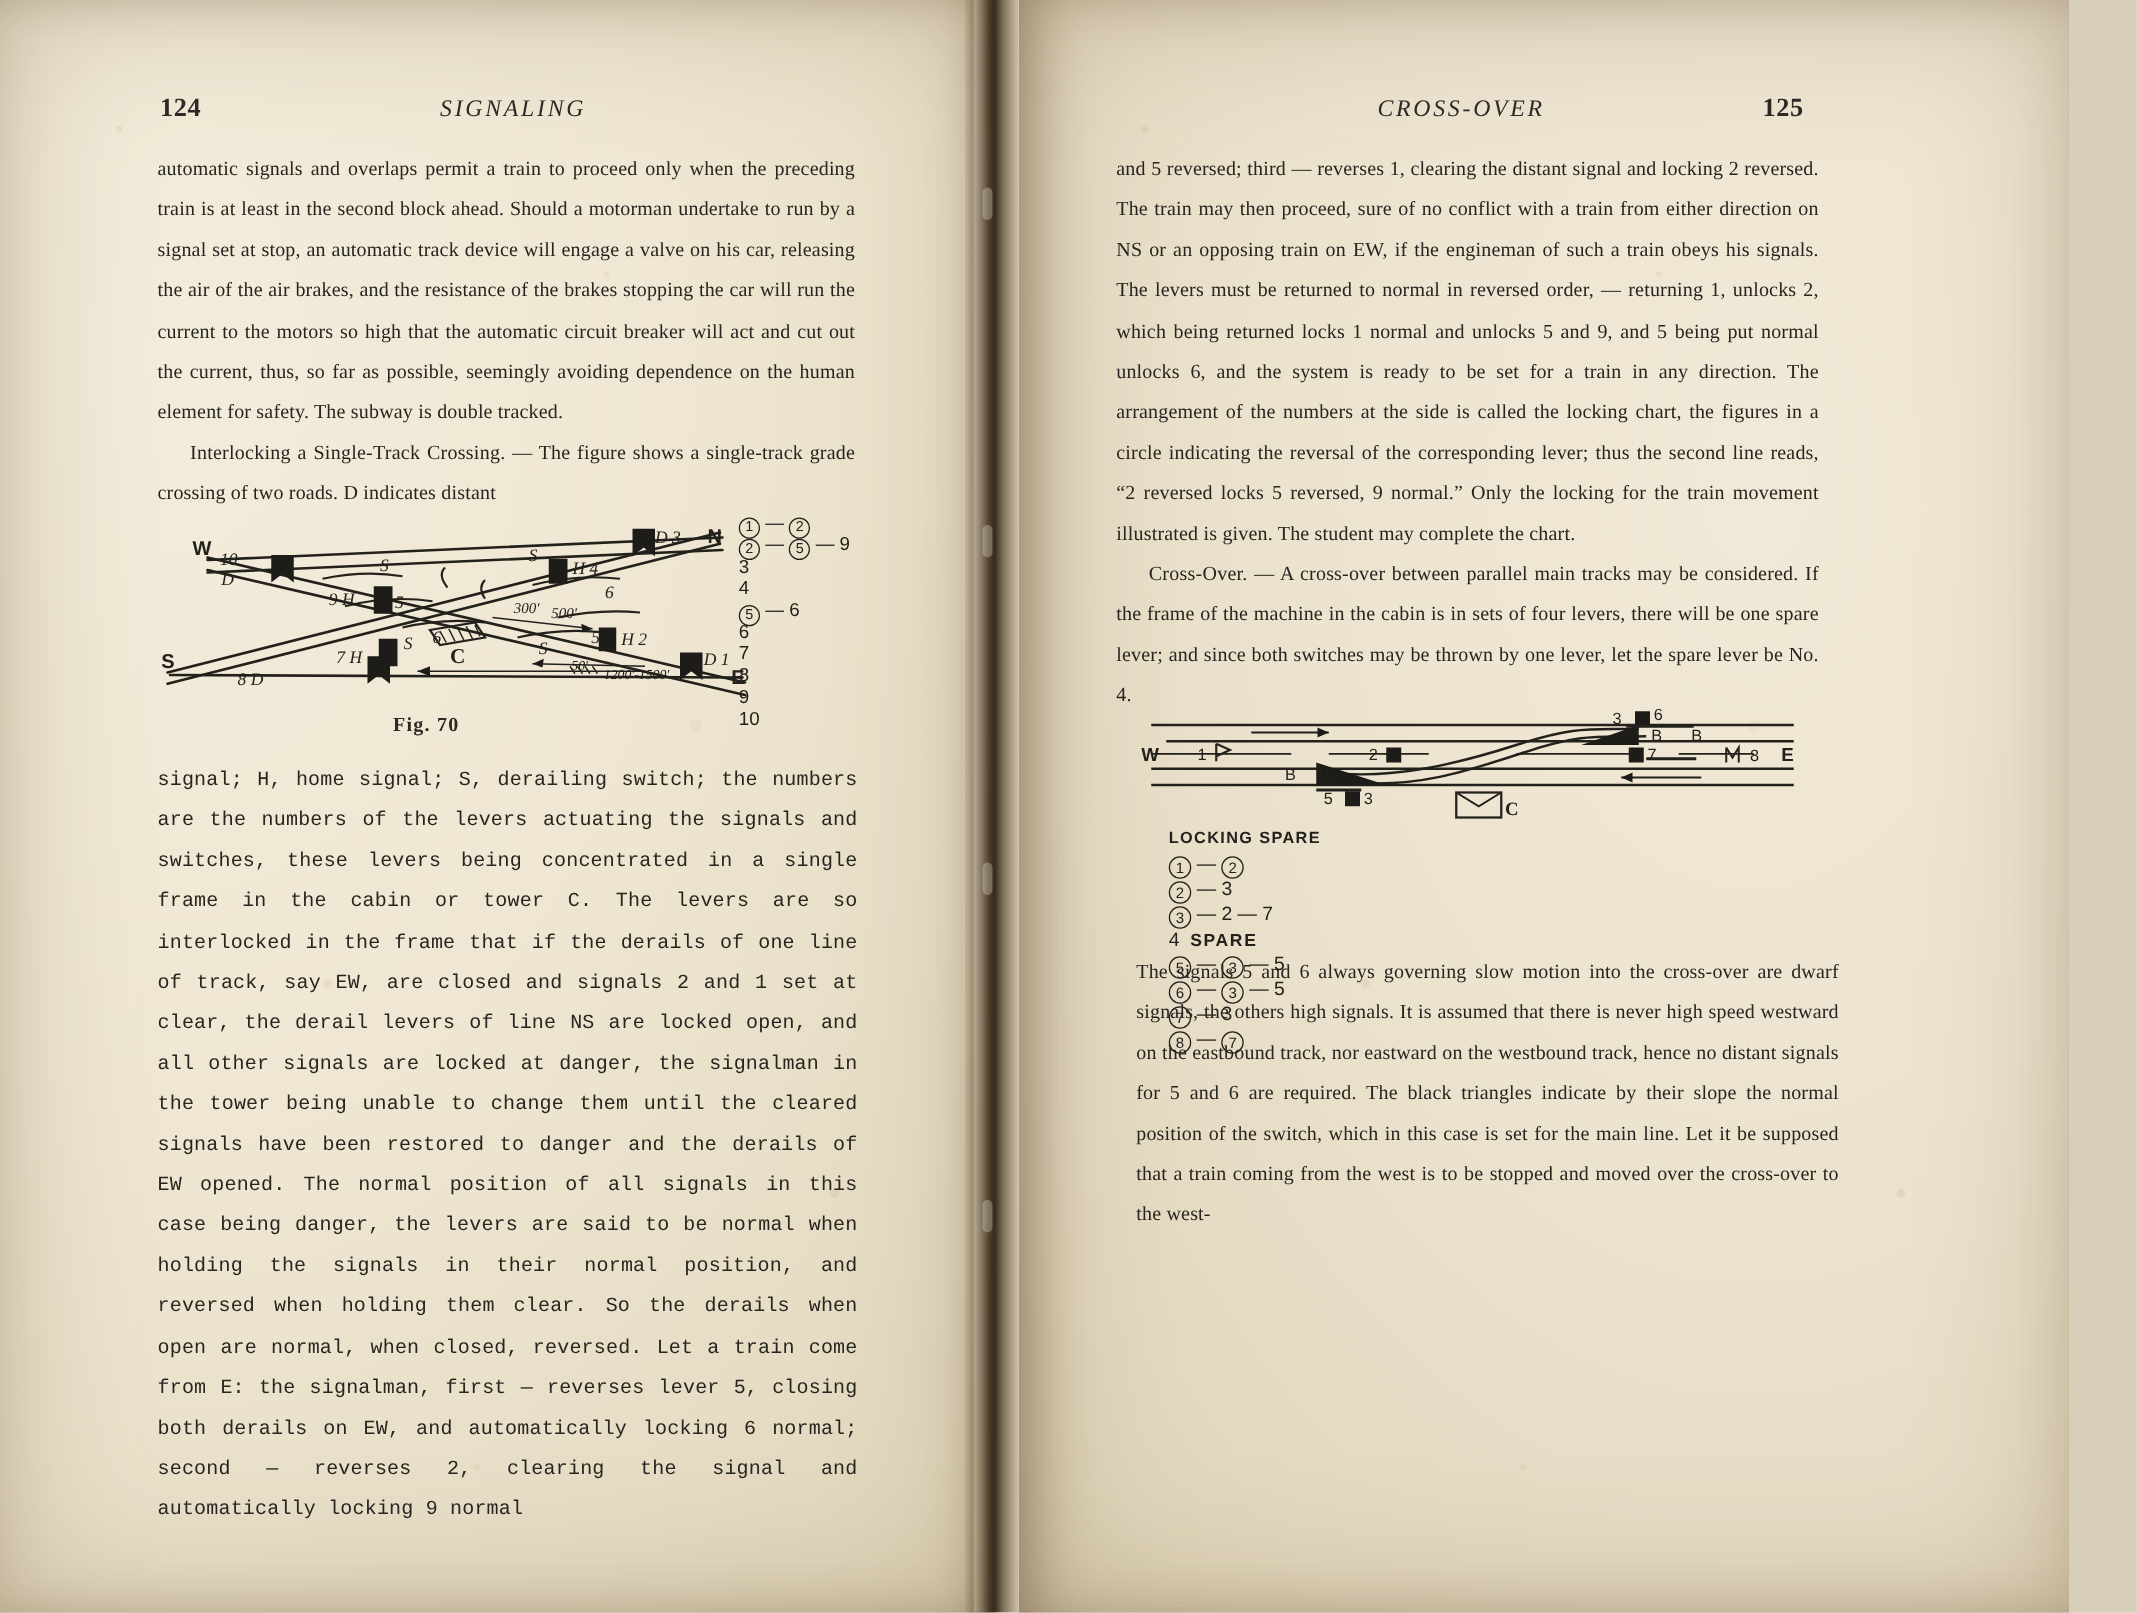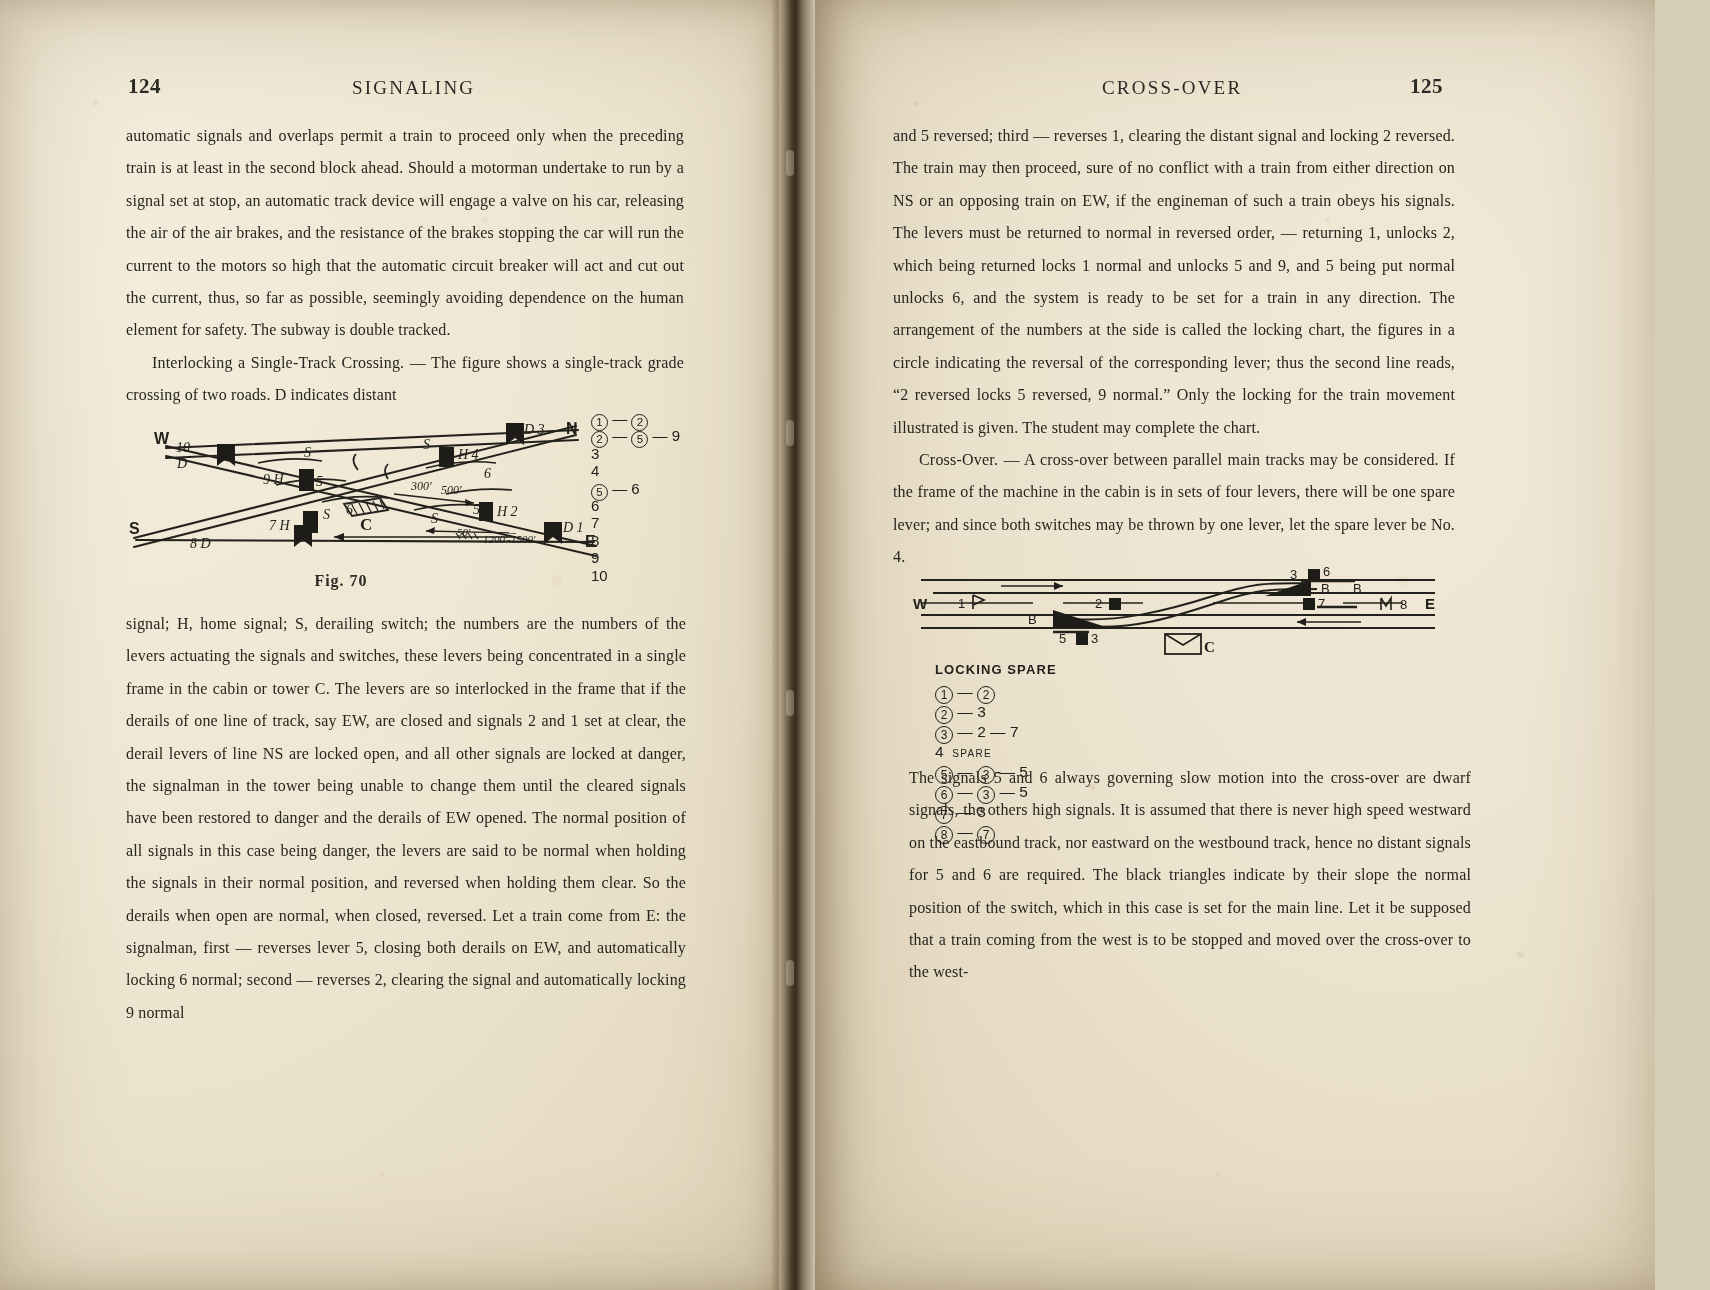--- a/index.html
+++ b/index.html
@@ -50,21 +50,21 @@
       radial-gradient(circle at 84% 74%, rgba(150,120,80,.10) 0 3px, transparent 4px),
       radial-gradient(circle at 48% 91%, rgba(150,120,80,.07) 0 2px, transparent 3px),
       radial-gradient(circle at 70% 45%, rgba(170,140,95,.06) 0 4px, transparent 6px);
     mix-blend-mode:multiply;}
   .vignette{position:absolute;inset:0;pointer-events:none;
     box-shadow: inset 0 0 120px rgba(120,96,60,.30), inset 0 0 40px rgba(120,96,60,.16);}
 
   
   .runhead{position:absolute;color:#2c2a26;}
   .folio{font-weight:bold;font-size:21px;letter-spacing:.5px;}
-  .headword{font-size:19px;letter-spacing:2.2px;}
+  .headword{font-size:19px;letter-spacing:2.2px;font-style:italic;}
 
   
   .col{position:absolute;color:#27251f;}
   .col p{margin:0;text-align:justify;text-justify:inter-word;
     font-size:16px;line-height:32.4px;letter-spacing:.15px;}
   .col p + p{margin-top:0;}
   .ind{text-indent:26px;}
   .runin{font-weight:normal;letter-spacing:.2px;}
 
   
@@ -83,21 +83,21 @@
   .lockrow{white-space:pre;height:17.4px;}
   .circ{display:inline-block;width:15px;height:15px;line-height:15px;
     border:1.4px solid #23211c;border-radius:50%;text-align:center;
     font-size:11.5px;vertical-align:-2px;}
 
   .lc71{position:absolute;font-family:"Liberation Sans", sans-serif;
     color:#23211c;font-size:15.5px;line-height:20px;}
   .lc71 .ttl{font-size:13px;font-weight:bold;letter-spacing:1.1px;margin-bottom:2px;}
   .lc71 .lockrow{height:20px;}
   .lc71 .circ{width:16px;height:16px;line-height:16px;font-size:12px;}
-  .spare{font-size:10px;letter-spacing:1.3px;font-weight:normal;}
+  .spare{font-size:14px;letter-spacing:1.3px;font-weight:bold;}
 </style>
 </head>
 <body>
 
 <div class="spread">
 
   <div class="leaf leaf-left">
     <div class="grain"></div>
     <div class="vignette"></div>
 
@@ -217,21 +217,21 @@
         <div class="lockrow"><span>3</span></div>
         <div class="lockrow"><span>4</span></div>
         <div class="lockrow"><span class="circ">5</span> — <span>6</span></div>
         <div class="lockrow"><span>6</span></div>
         <div class="lockrow"><span>7</span></div>
         <div class="lockrow"><span>8</span></div>
         <div class="lockrow"><span>9</span></div>
         <div class="lockrow"><span>10</span></div>
       </div>
 
-    <div class="col" style="left:126px;top:608px;width:560px;">
+    <div class="col" style="left:126px;top:608px;width:560px;font-family:Liberation Mono, monospace;">
       <p>signal; H, home signal; S, derailing switch; the numbers are the numbers of the levers actuating the signals and switches, these levers being concentrated in a single frame in the cabin or tower C.   The levers are so interlocked in the frame that if the derails of one line of track, say EW, are closed and signals 2 and 1 set at clear, the derail levers of line NS are locked open, and all other signals are locked at danger, the signalman in the tower being unable to change them until the cleared signals have been restored to danger and the derails of EW opened.   The normal position of all signals in this case being danger, the levers are said to be normal when holding the signals in their normal position, and reversed when holding them clear.  So the derails when open are normal, when closed, reversed.   Let a train come from E: the signalman, first — reverses lever 5, closing both derails on EW, and automatically locking 6 normal; second — reverses 2, clearing the signal and automatically locking 9 normal</p>
     </div>
   </div>
 
   <div class="gutter"></div>
   <div class="gutter-sheen"></div>
   <div class="stitch" style="top:150px;"></div>
   <div class="stitch" style="top:420px;"></div>
   <div class="stitch" style="top:690px;"></div>
   <div class="stitch" style="top:960px;"></div>

